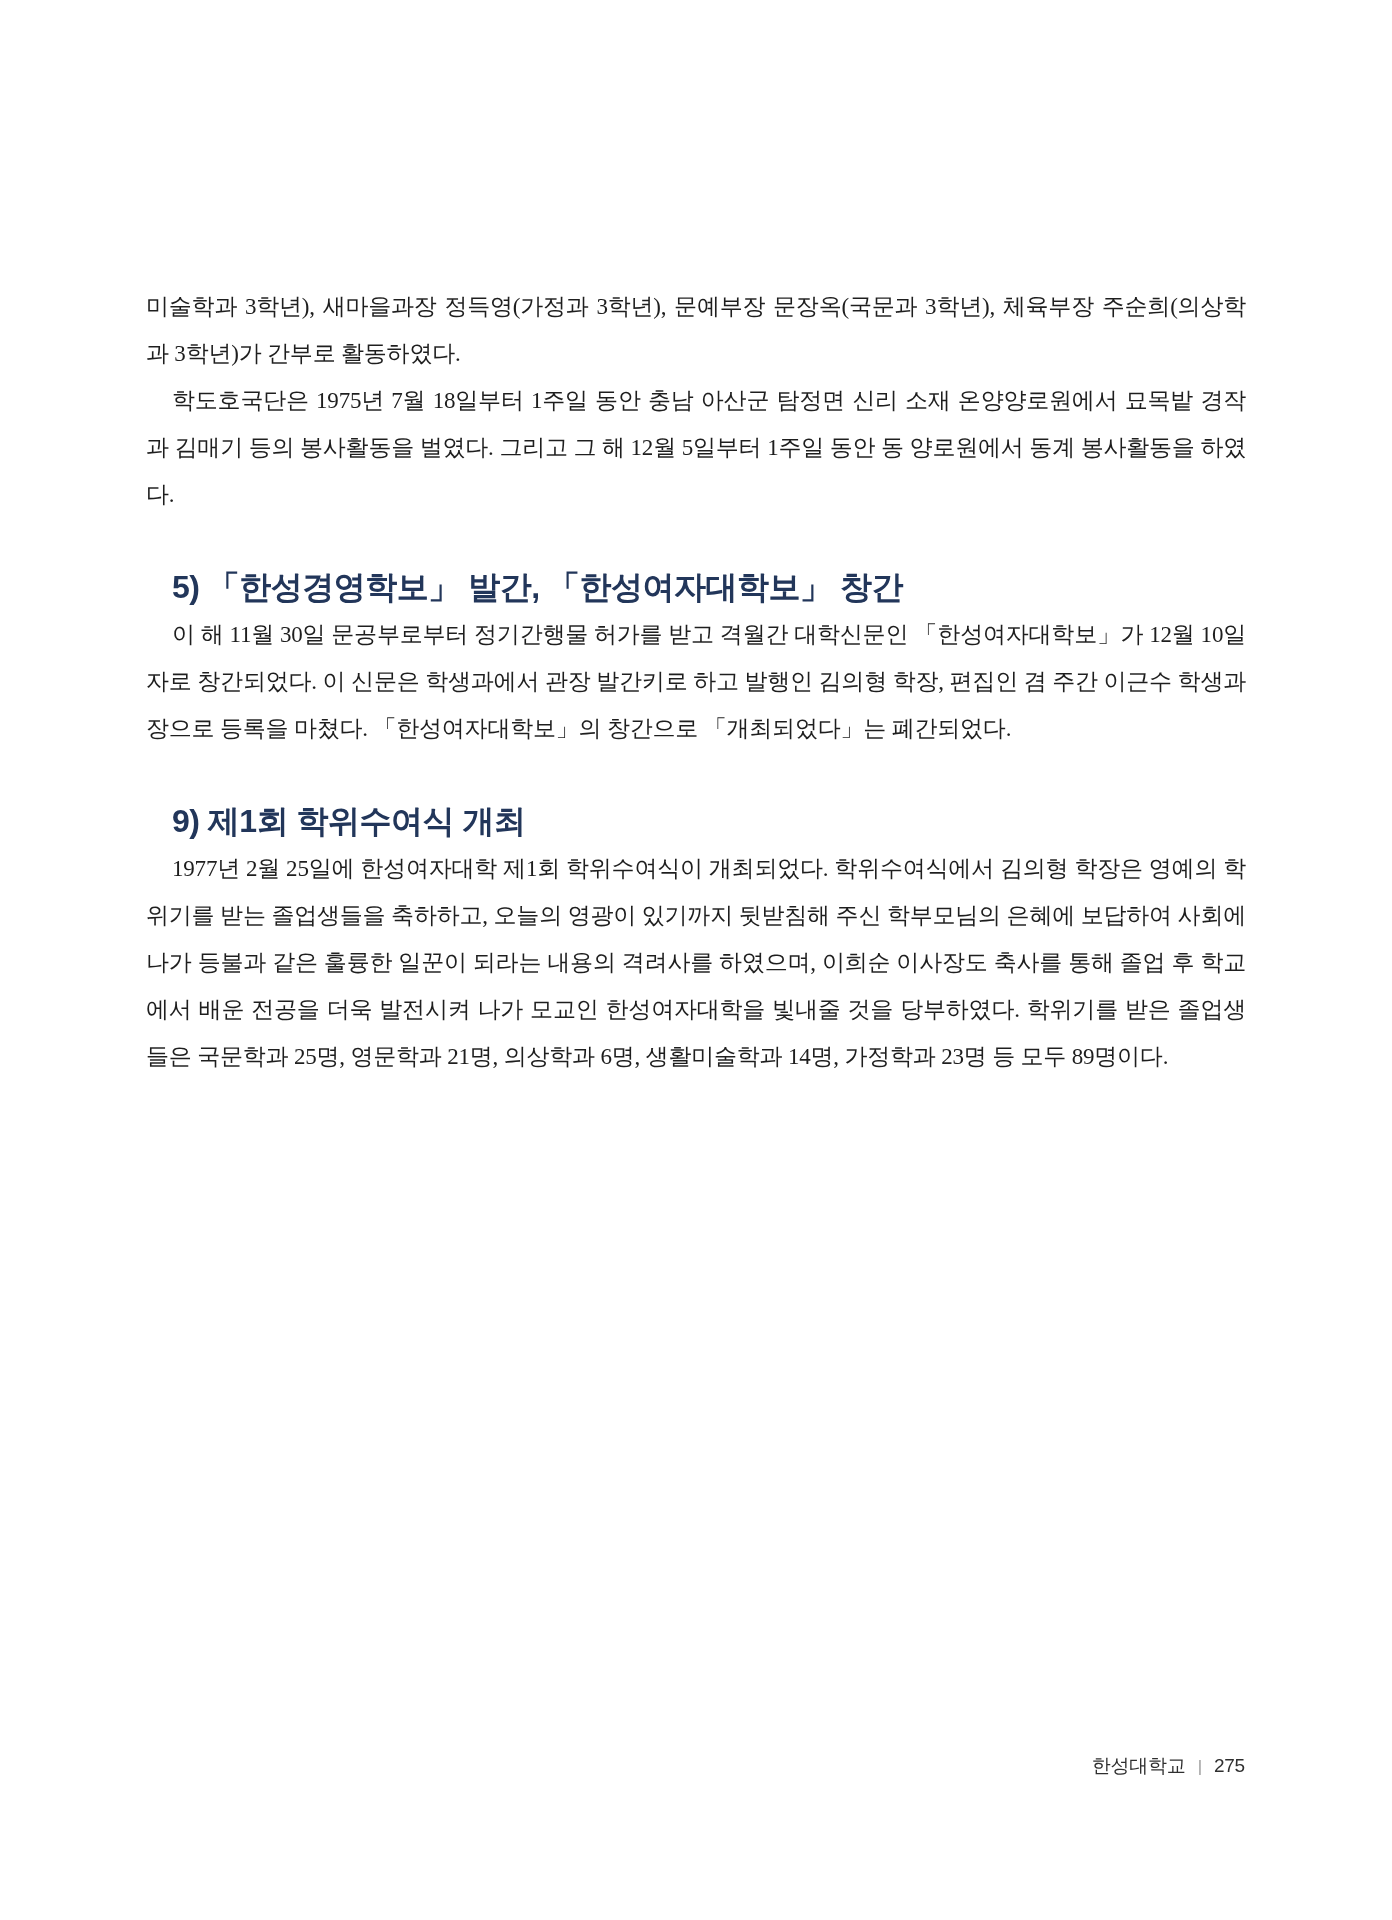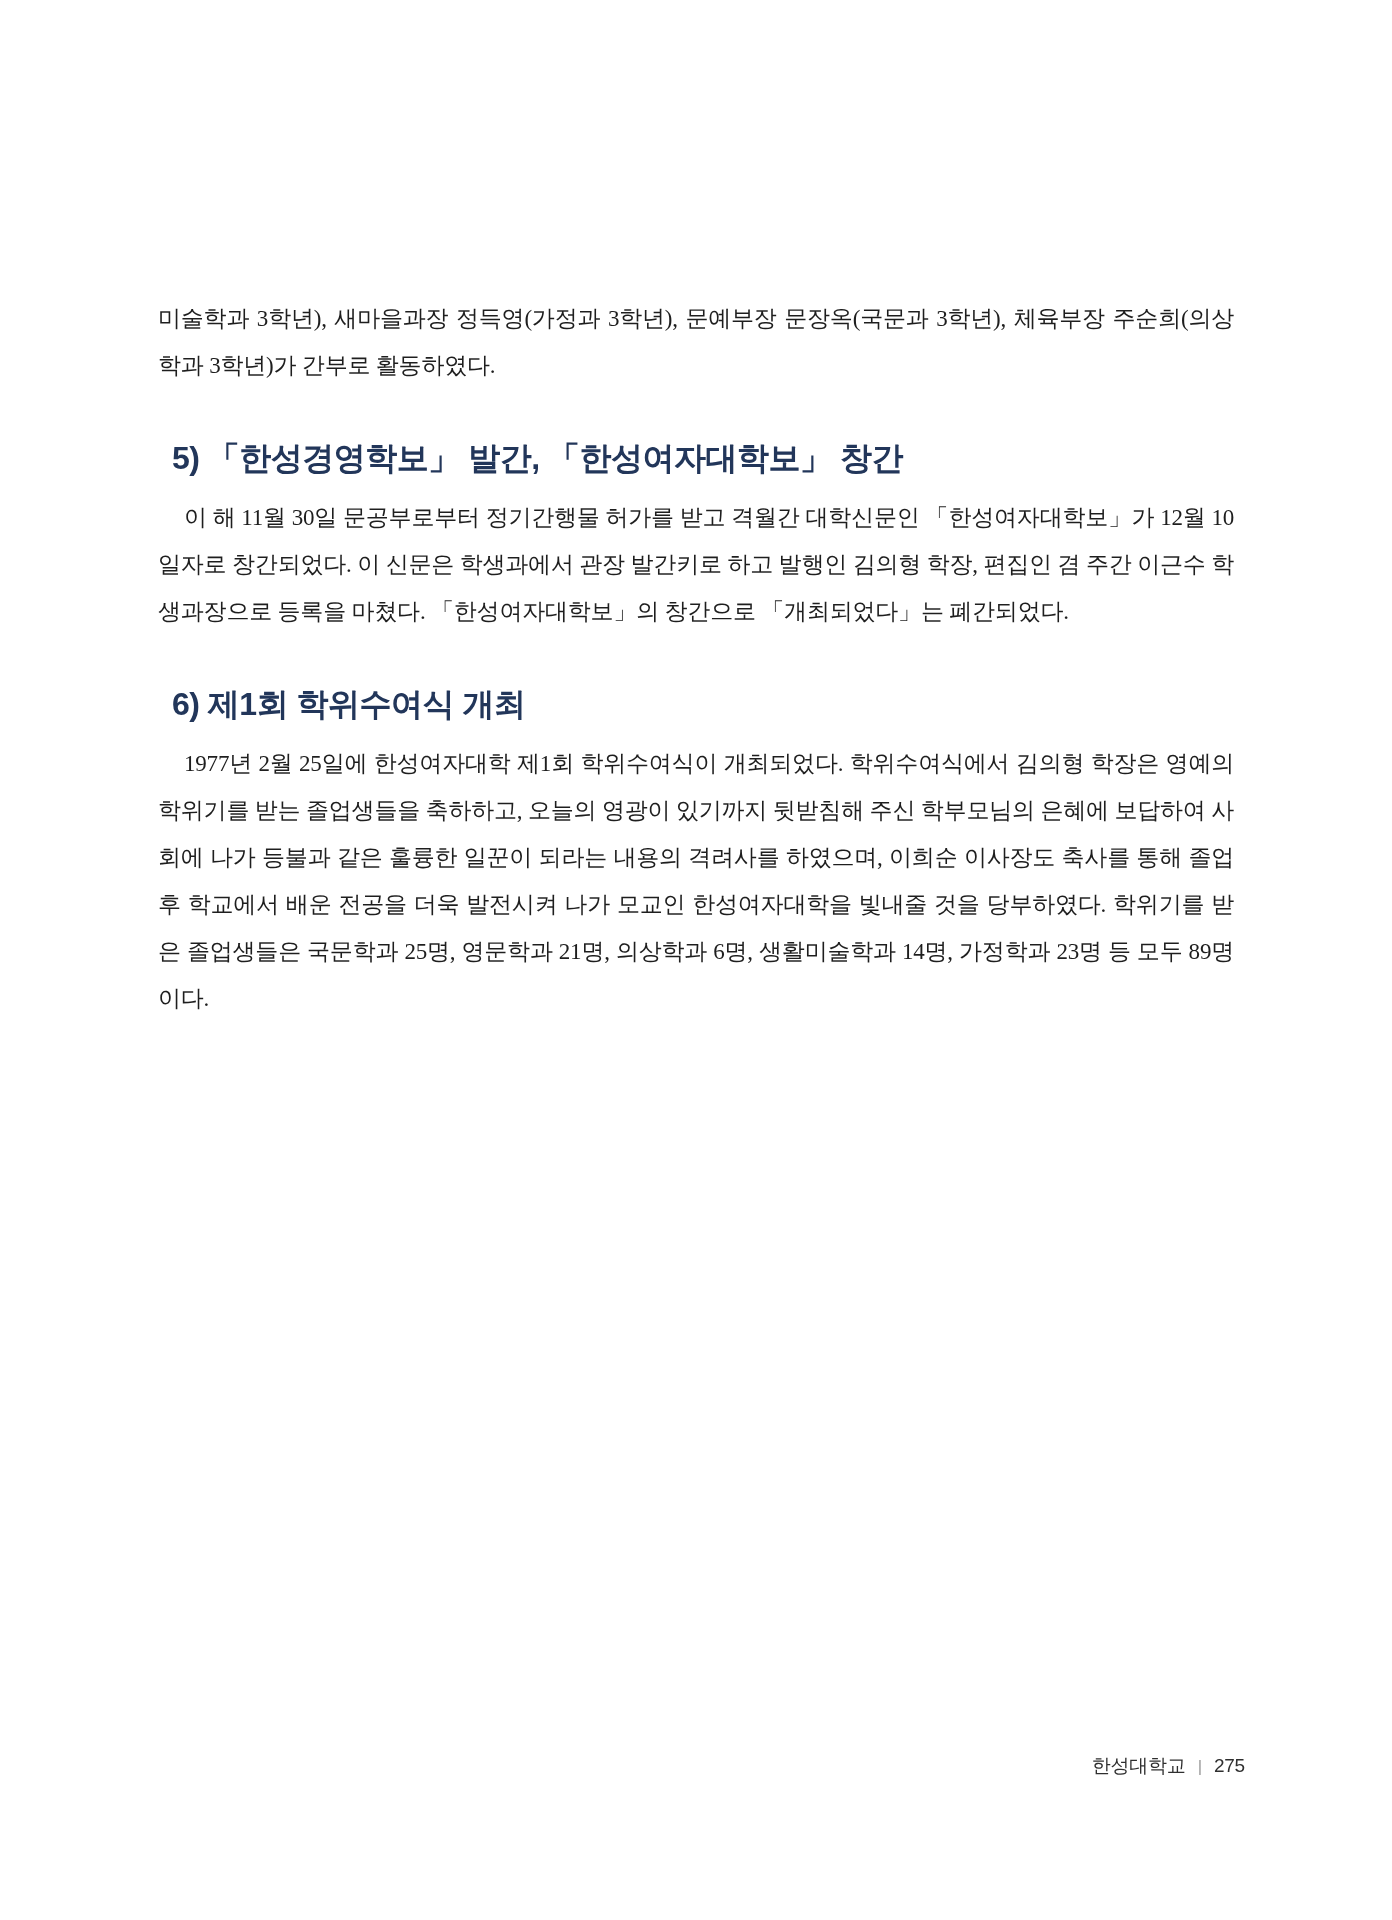--- a/index.html
+++ b/index.html
@@ -15,21 +15,21 @@
     overflow: hidden;
     font-family: "Liberation Serif", "DejaVu Serif", serif;
   }
   .content {
     position: absolute;
     left: 146px;
     top: 283px;
     width: 1100px;
   }
   .body-par {
-    margin: 12px;
+    margin: 0;
     font-size: 23px;
     line-height: 47px;
     color: #1e1e1e;
     text-align: justify;
     word-break: break-all;
     text-indent: 26px;
     letter-spacing: -0.2px;
   }
   .body-par.no-indent {
     text-indent: 0;
@@ -68,28 +68,29 @@
 </style>
 </head>
 <body>
 
 <div class="page">
 
   <main class="content">
 
     <p class="body-par no-indent">미술학과 3학년), 새마을과장 정득영(가정과 3학년), 문예부장 문장옥(국문과 3학년), 체육부장 주순희(의상학과 3학년)가 간부로 활동하였다.</p>
 
+    <p class="body-par">학도호국단은 1975년 7월 18일부터 1주일 동안 충남 아산군 탐정면 신리 소재 온양양로원에서 묘목밭 경작과 김매기 등의 봉사활동을 벌였다. 그리고 그 해 12월 5일부터 1주일 동안 동 양로원에서 동계 봉사활동을 하였다.</p>
 
 
     <h2 class="section-heading">5) 「한성경영학보」 발간, 「한성여자대학보」 창간</h2>
 
 
     <p class="body-par">이 해 11월 30일 문공부로부터 정기간행물 허가를 받고 격월간 대학신문인 「한성여자대학보」가 12월 10일자로 창간되었다. 이 신문은 학생과에서 관장 발간키로 하고 발행인 김의형 학장, 편집인 겸 주간 이근수 학생과장으로 등록을 마쳤다. 「한성여자대학보」의 창간으로 「개최되었다」는 폐간되었다.</p>
 
-    <h2 class="section-heading">6) 제1회 학위수여식 개최</h2>
+    <h2 class="section-heading">9) 제1회 학위수여식 개최</h2>
 
     <p class="body-par">1977년 2월 25일에 한성여자대학 제1회 학위수여식이 개최되었다. 학위수여식에서 김의형 학장은 영예의 학위기를 받는 졸업생들을 축하하고, 오늘의 영광이 있기까지 뒷받침해 주신 학부모님의 은혜에 보답하여 사회에 나가 등불과 같은 훌륭한 일꾼이 되라는 내용의 격려사를 하였으며, 이희순 이사장도 축사를 통해 졸업 후 학교에서 배운 전공을 더욱 발전시켜 나가 모교인 한성여자대학을 빛내줄 것을 당부하였다. 학위기를 받은 졸업생들은 국문학과 25명, 영문학과 21명, 의상학과 6명, 생활미술학과 14명, 가정학과 23명 등 모두 89명이다.</p>
 
   </main>
 
   <div class="footer">
     <span>한성대학교</span><span class="divider">|</span><span class="page-num">275</span>
   </div>
 
 </div>

